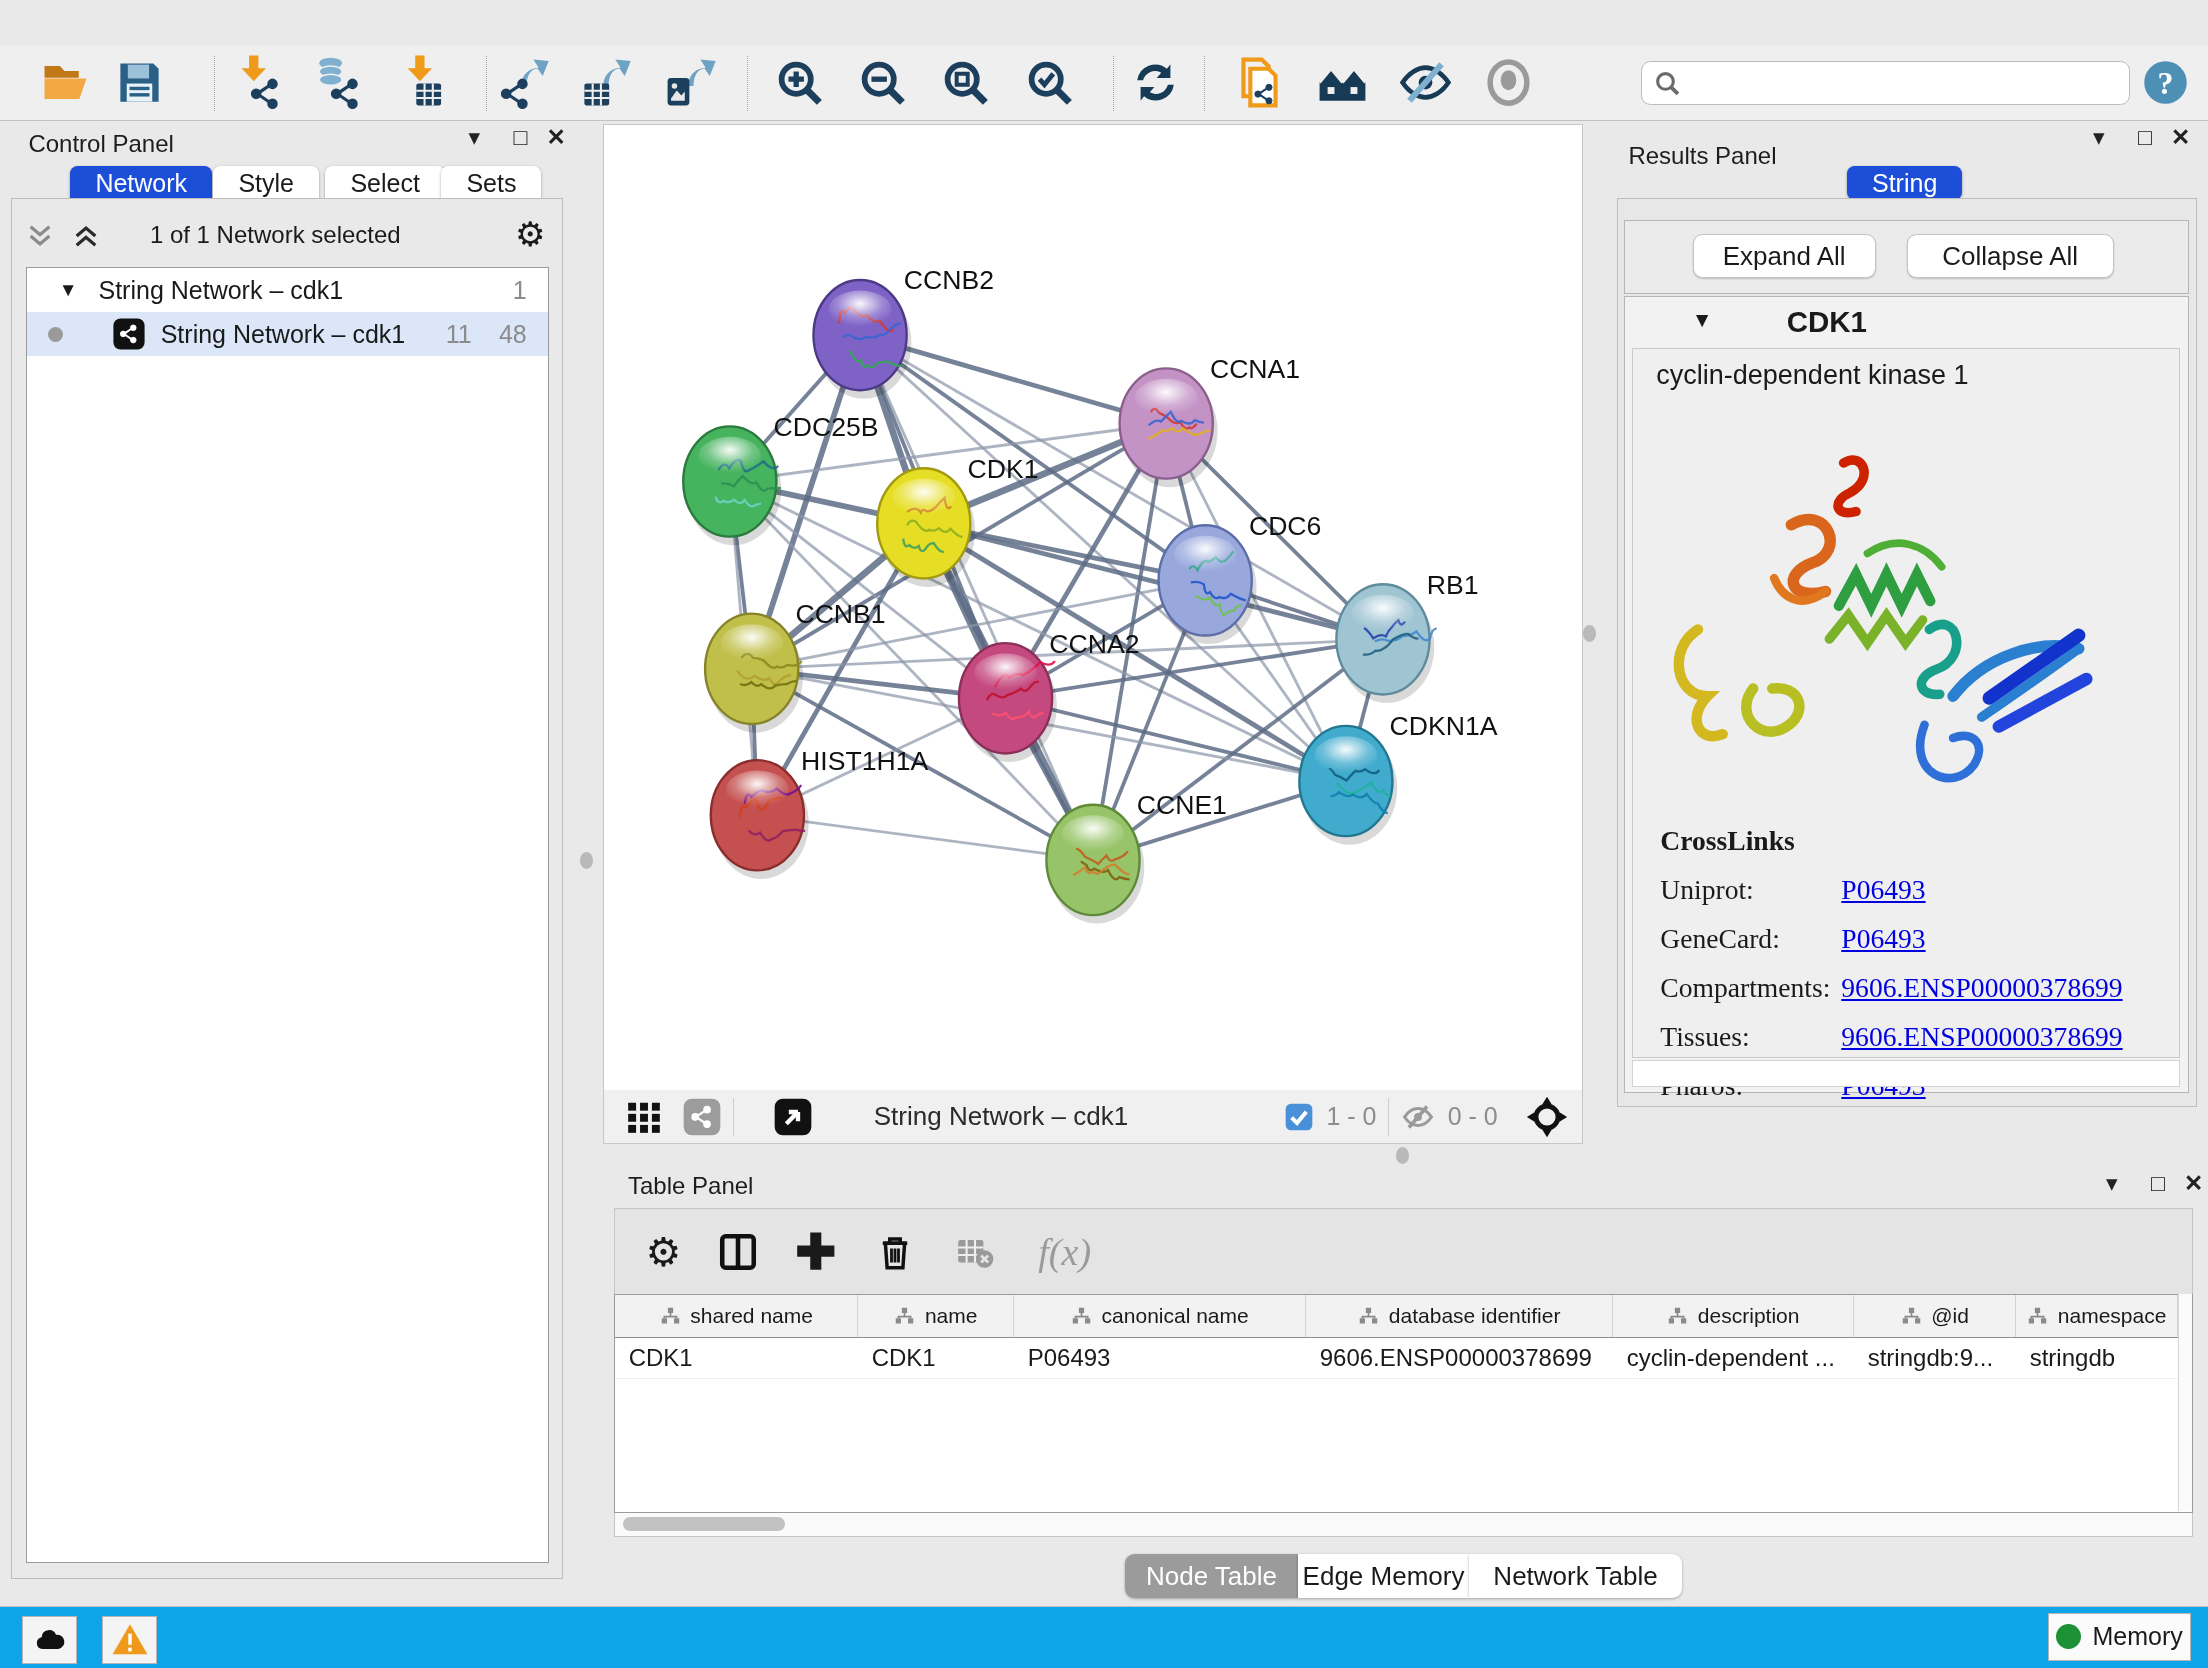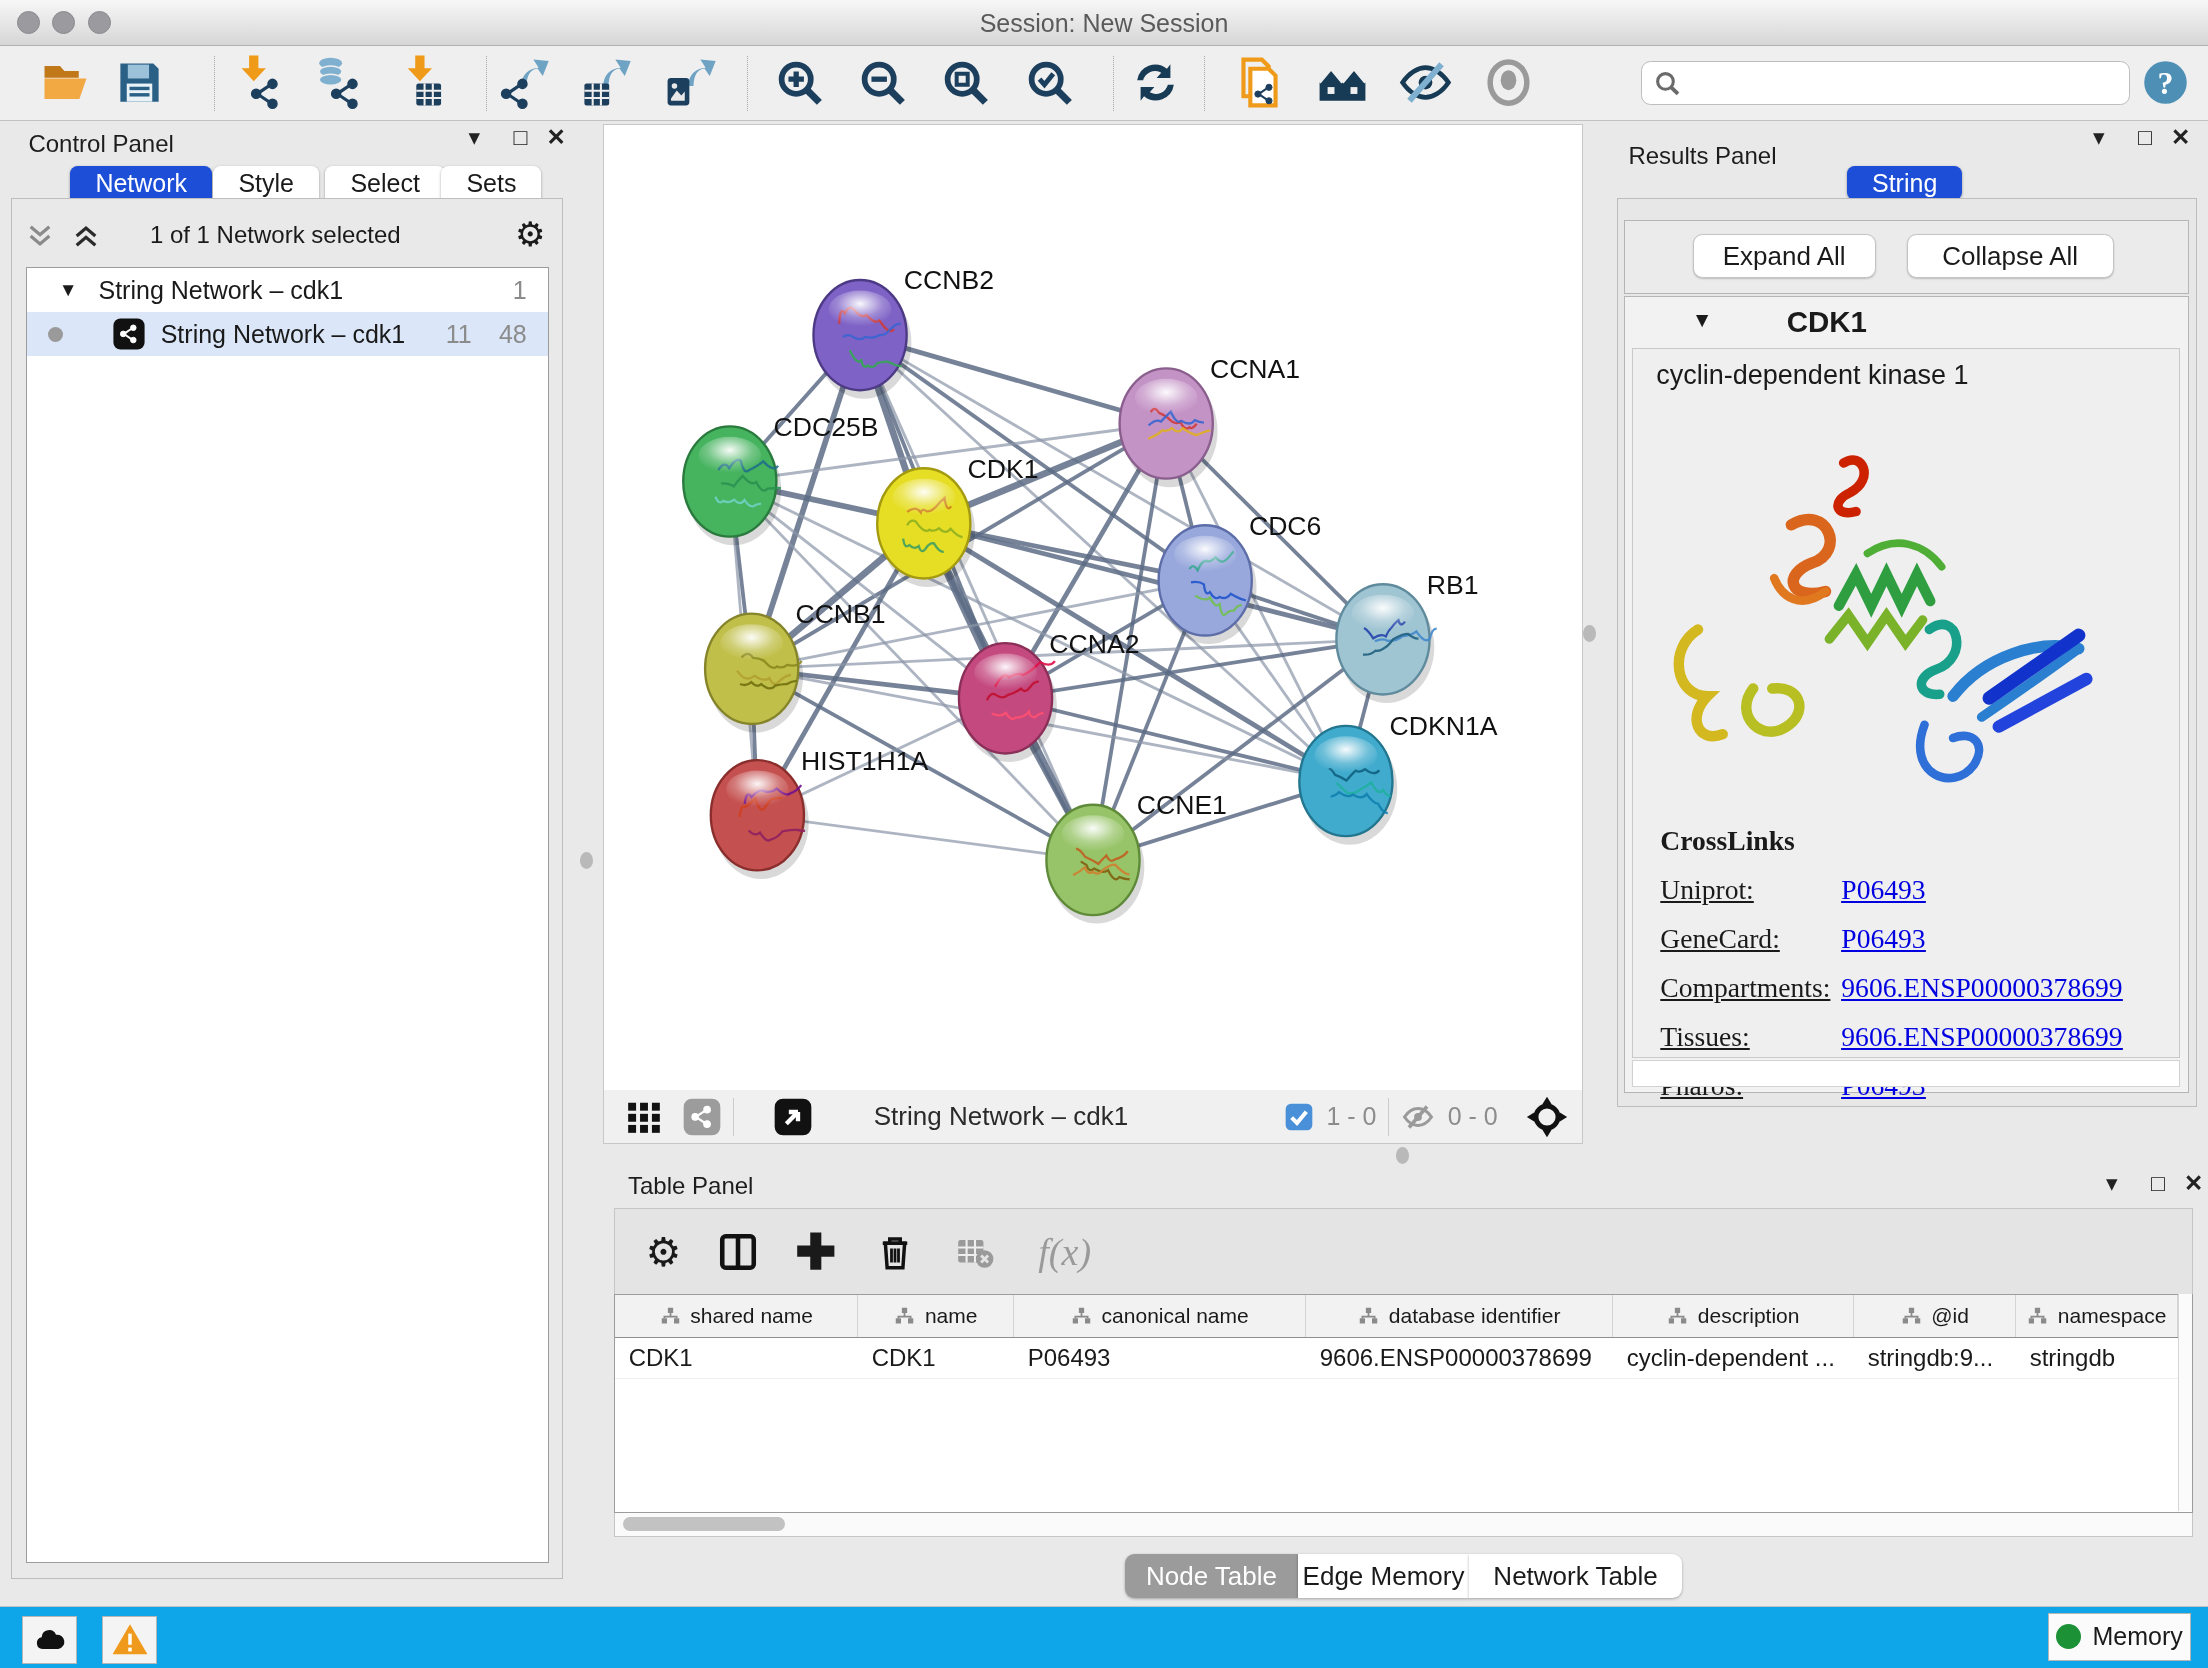--- a/index.html
+++ b/index.html
@@ -56,21 +56,21 @@
   .rp-btn{position:absolute;top:13.3px;height:42px;background:#fff;border:1px solid #c4c4c4;
     border-radius:9.5px;font-size:26px;text-align:center;line-height:42px;cursor:pointer;
     box-shadow:0 1px 1.9px rgba(0,0,0,.2);}
   #rp-cdk1{position:absolute;left:5.7px;top:97px;width:563px;height:795px;background:#f2f2f2;
     border:1px solid #b5b5b5;}
   #rp-cdk1-head{position:absolute;left:0;top:0;width:100%;height:49px;}
   #rp-inner{position:absolute;left:7.6px;top:51px;width:546px;height:708px;background:#efefef;
     border:1px solid #c9c9c9;}
   #crosslinks{position:absolute;left:27px;top:476px;font-family:"Liberation Serif",serif;
     font-size:27.6px;}
-  .cl-row{display:flex;margin-top:17px;text-decoration:underline;}
+  .cl-row{display:flex;margin-top:17px;}
   .cl-label{width:181px;}
   .cl-link{color:#0000e0;text-decoration:underline;cursor:pointer;}
   
   #table-panel{left:603px;top:1168px;width:1594px;height:439px;}
   #tp-toolbar{position:absolute;left:11.4px;top:40px;width:1577px;height:86px;background:#e4e4e4;
     border:1px solid #c5c5c5;display:flex;align-items:center;}
   #tp-table{position:absolute;left:11.4px;top:126px;width:1577px;height:217px;background:#fff;
     border:1px solid #9c9c9c;overflow:hidden;}
   #tp-header{display:flex;height:42px;background:#f2f2f2;border-bottom:1.9px solid #8f8f8f;}
   .th{display:flex;align-items:center;justify-content:center;font-size:21px;gap:9.5px;
@@ -121,26 +121,20 @@
           <path d="M15.4 15.4 21 21" stroke-width="3.2" fill="none"></path>
         </g>
       <radialGradient id="gloss" cx="50%" cy="35%" r="60%">
         <stop offset="0%" stop-color="#ffffff" stop-opacity="0.95"></stop>
         <stop offset="60%" stop-color="#ffffff" stop-opacity="0.25"></stop>
         <stop offset="100%" stop-color="#ffffff" stop-opacity="0"></stop>
       </radialGradient>
     </defs>
   </svg>
 
-  <div id="titlebar" class="abs">
-    <span class="tl-dot" style="left:17px"></span>
-    <span class="tl-dot" style="left:52px"></span>
-    <span class="tl-dot" style="left:88px"></span>
-    <div id="win-title">Session: New Session</div>
-  </div>
 
   <div id="toolbar" class="abs">
     <div class="tb-btn" style="left:38px">
       <svg width="53" height="53" viewBox="0 0 24 24">
         <path d="M2.5 4.5h7l2 2.3h6.5v3H2.5z" fill="#c07818"></path>
         <path d="M2.5 10.2h19l-3.2 9.3H2.5z" fill="#f2a843"></path>
         </svg>
     </div>
     <div class="tb-btn" style="left:112px">
       <svg width="51" height="51" viewBox="0 0 24 24">

